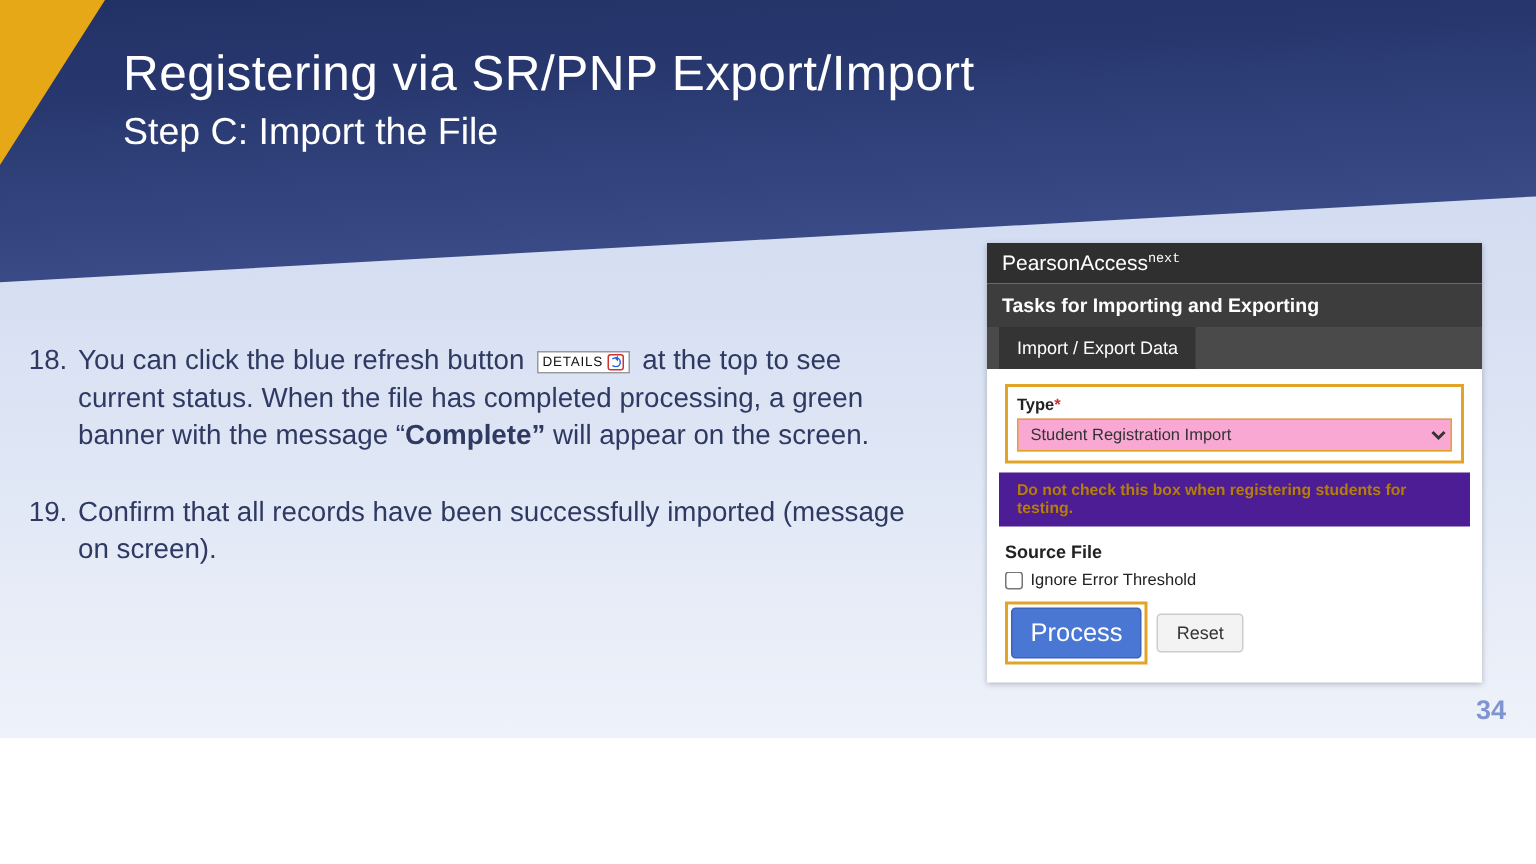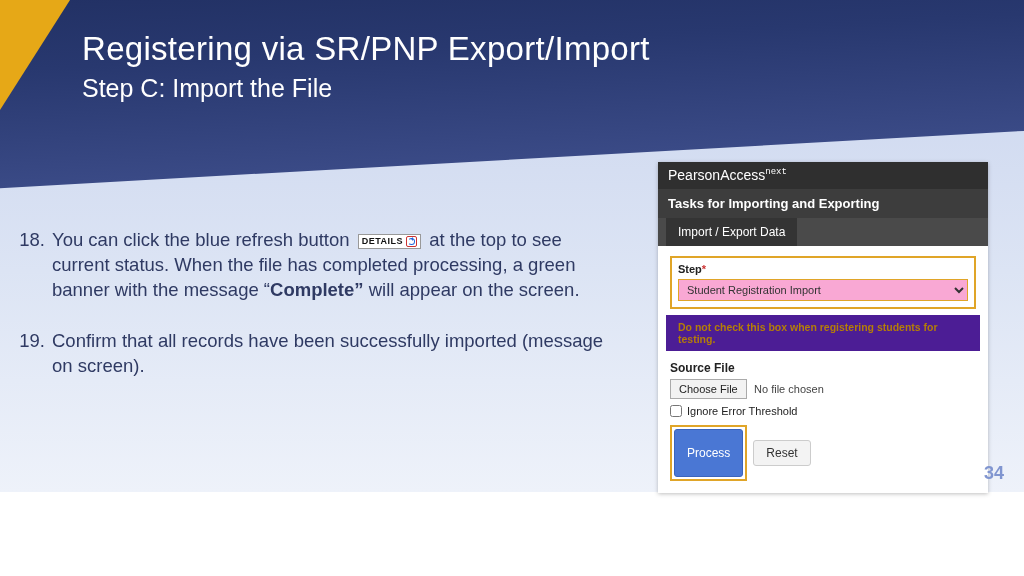--- a/index.html
+++ b/index.html
@@ -52,21 +52,21 @@
   .body li { margin-bottom: 26px; display: flex; }
   .body .num { width: 34px; flex-shrink: 0; text-align: center; padding-right: 6px; }
   .body .bold { font-weight: 700; }
 
   .details-btn {
     display: inline-flex;
     align-items: center;
     border: 1px solid #999;
     background: #fff;
     font-size: 9px;
-    font-weight: 700;
+    font-weight: 400;
     letter-spacing: .5px;
     color: #111;
     padding: 1px 3px;
     margin: 0 3px;
     vertical-align: middle;
     line-height: 1;
     justify-content: center;
   }
   .details-btn .ref {
     display: inline-block; width: 11px; height: 11px;
@@ -142,21 +142,21 @@
   .filebtn {
     border: 1px solid #aaa; background: #f2f2f2;
     padding: 3px 8px; font-size: 11px; color: #222;
     display: inline-block;
   }
   .fileno { font-size: 11px; color: #444; margin-left: 4px; }
   .btnrow { display: flex; gap: 6px; align-items: center; margin-top: 8px; }
   .proc-wrap { border: 2px solid #e0a528; padding: 2px; display: inline-block; }
   .btn-primary {
     background: #4a77d4; color: #fff; border: 1px solid #3a64bd;
-    padding: 16px 12px; font-size: 12px; border-radius: 3px;
+    padding: 6px 12px; font-size: 17px; border-radius: 3px;
   }
   .btn-reset {
     background: #f3f3f3; border: 1px solid #ccc; color: #333;
     padding: 5px 12px; font-size: 12px; border-radius: 3px;
   }
 
   .pagenum {
     position: absolute;
     bottom: 8px; right: 20px;
     color: #8095d0; font-size: 18px; font-weight: 700;
@@ -200,35 +200,31 @@
       <span>PearsonAccess</span><sup>next</sup>
     </div>
     <div class="p-bar2">Tasks for Importing and Exporting</div>
     <div class="p-tabrow">
       <div class="p-tab">Import / Export Data</div>
     </div>
 
     <div class="p-body">
       <div class="frm-box">
         <span class="p-label">
-          <span>Step</span><span class="ast">*</span>
+          <span>Type</span><span class="ast">*</span>
         </span>
         <select class="p-select">
           <option>Student Registration Import</option>
         </select>
       </div>
 
 
       <div class="warn">Do not check this box when registering students for testing.</div>
 
       <div class="p-sec-label">Source File</div>
-      <div>
-        <span class="filebtn">Choose File</span>
-        <span class="fileno">No file chosen</span>
-      </div>
 
       <label class="p-check">
         <input type="checkbox" style="">
         <span>Ignore Error Threshold</span>
       </label>
 
       <div class="btnrow">
         <span class="proc-wrap">
           <button class="btn-primary">Process</button>
         </span>

